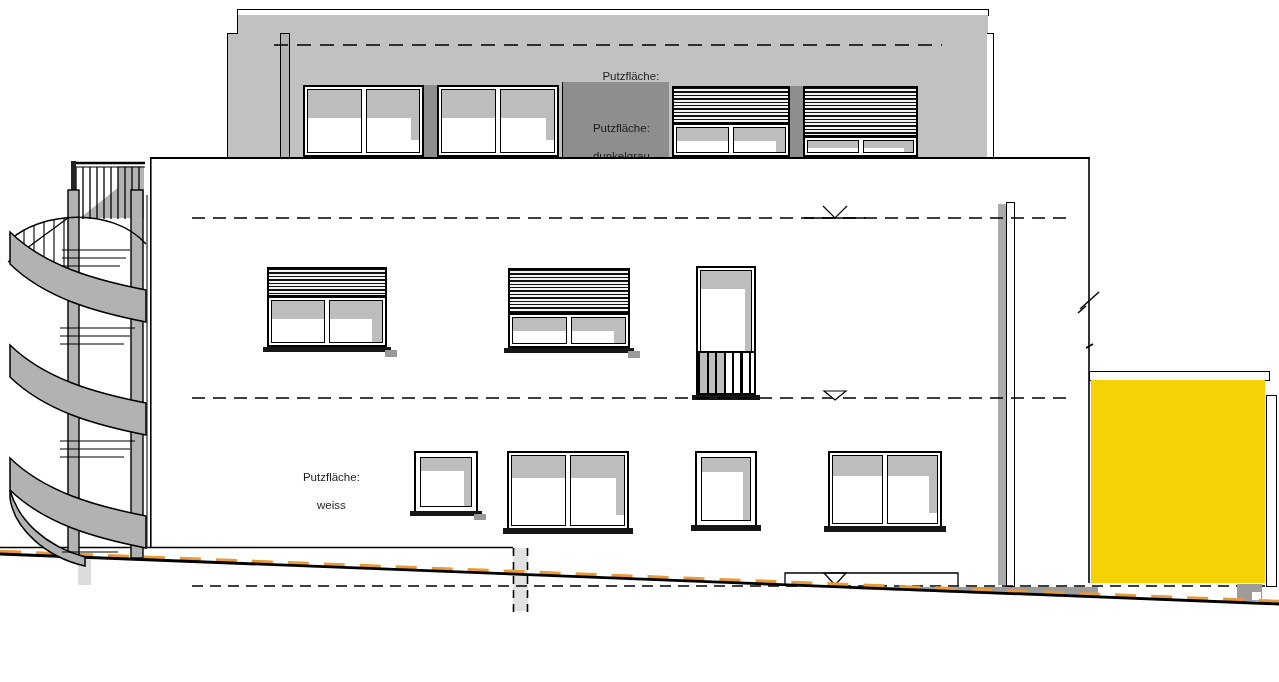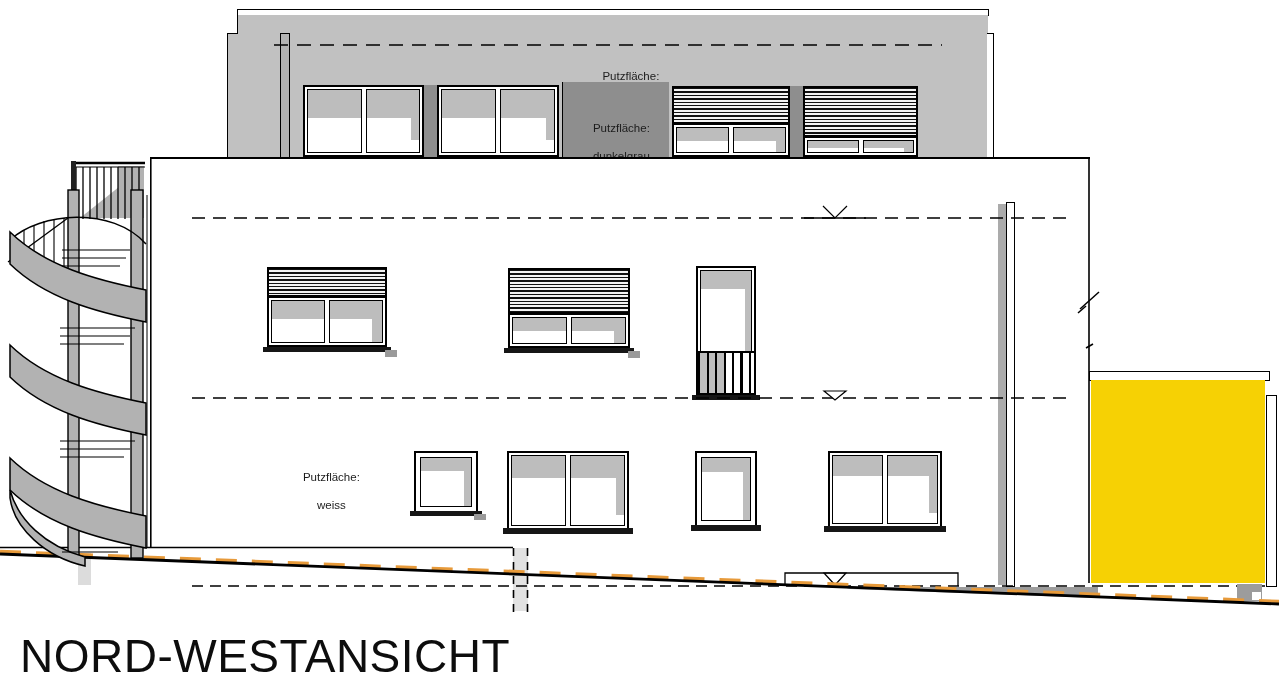--- a/index.html
+++ b/index.html
@@ -300,14 +300,13 @@
           <path d="M60 336 H130"></path>
           <path d="M60 344 H124"></path>
         <path d="M60 441 H135"></path>
           <path d="M60 449 H130"></path>
           <path d="M60 457 H124"></path>
         <path d="M62 552 H118"></path>
       </g>
     </g>
   </svg>
 
-  <div id="title">NORD-WESTANSICHT</div>
 </div>
 
 </body></html>

